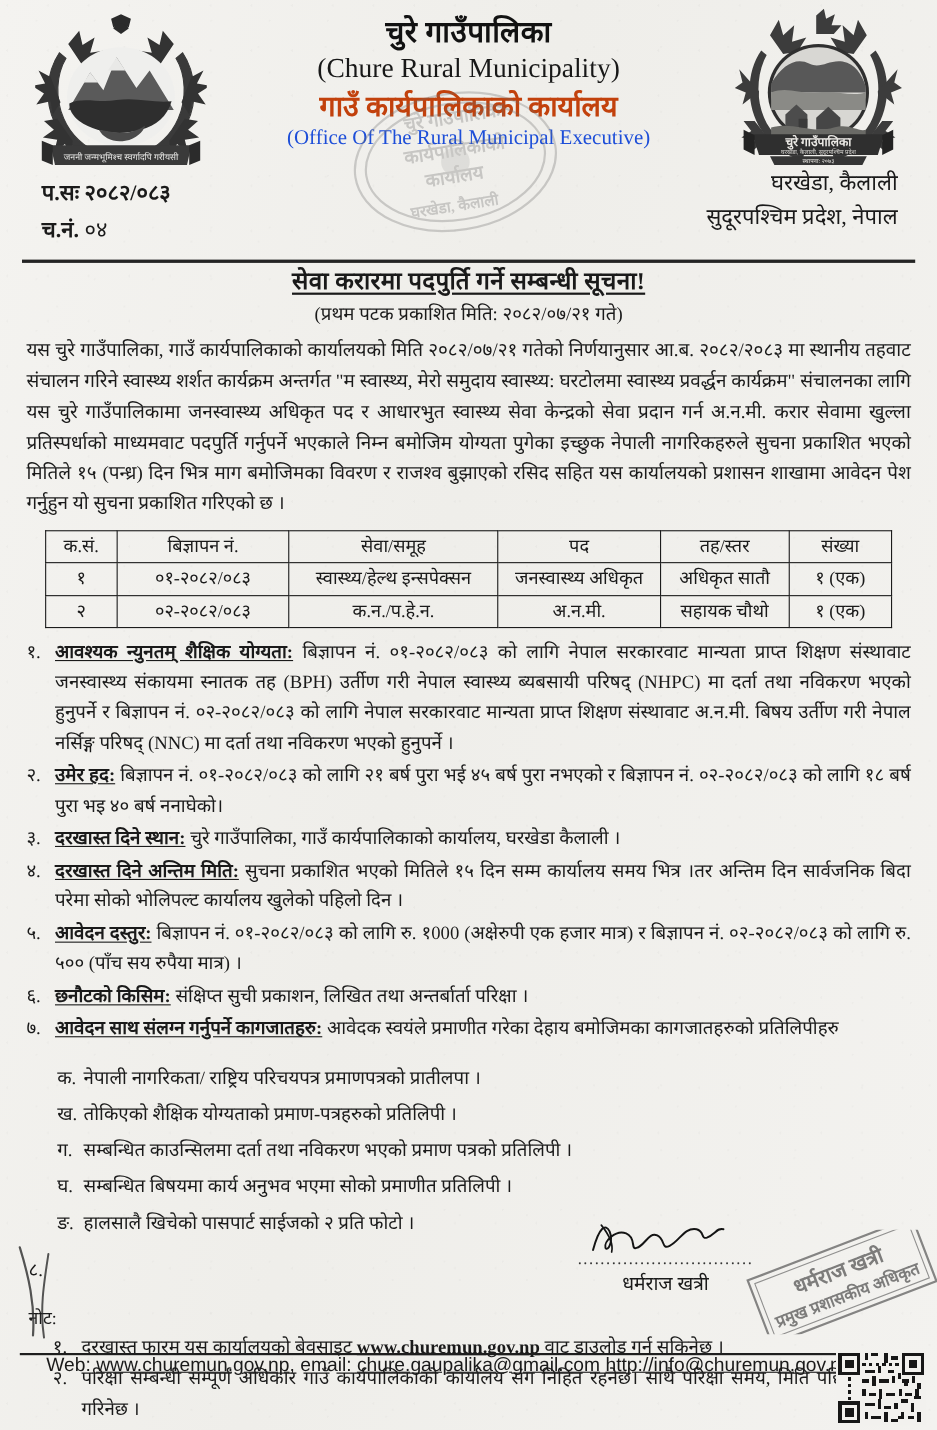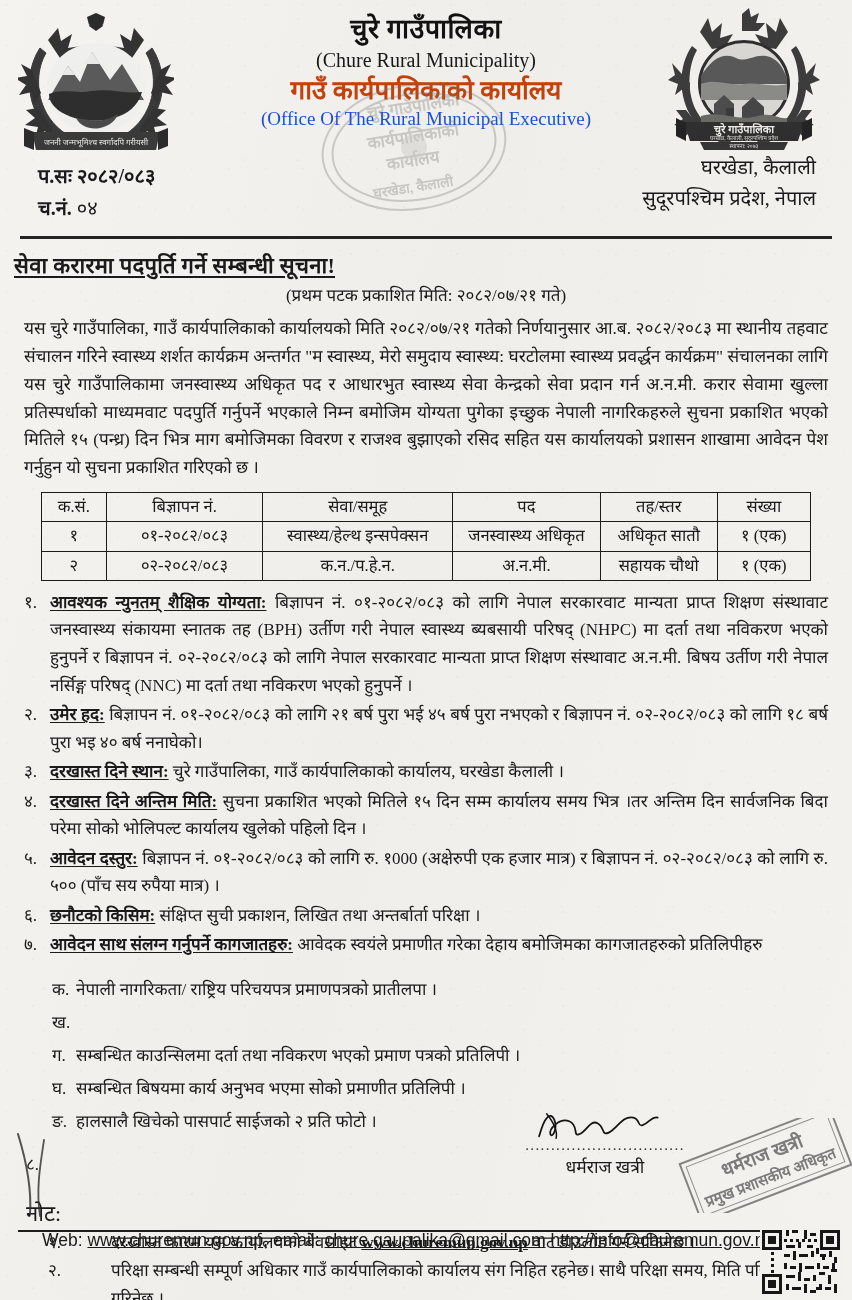--- a/index.html
+++ b/index.html
@@ -21,49 +21,49 @@
       radial-gradient(circle at 18% 12%, rgba(0,0,0,0.025) 0 1px, transparent 1px),
       radial-gradient(circle at 62% 40%, rgba(0,0,0,0.022) 0 1px, transparent 1px),
       radial-gradient(circle at 85% 72%, rgba(0,0,0,0.02) 0 1px, transparent 1px),
       linear-gradient(103deg, #f4f3f0 0%, #efeeea 45%, #f3f2ef 100%);
     background-size: 37px 41px, 53px 47px, 61px 59px, 100% 100%;
   }
   .sheet { position: relative; width: 852px; height: 1300px; padding: 0 14px; }
 
   
   .header { position: relative; height: 232px; }
-  .emblem-left { position: absolute; left: 4px; top: 8px; width: 156px; height: 150px; }
+  .emblem-left { position: absolute; left: 18px; top: 8px; width: 156px; height: 150px; }
   .emblem-right { position: absolute; right: 18px; top: 8px; width: 152px; height: 145px; }
 
   .head-center { text-align: center; padding-top: 14px; }
   .np-title-1 {
     font-size: 27px; font-weight: 700; letter-spacing: .5px;
     line-height: 1.18; color: #121212;
   }
-  .en-title-1 { font-size: 20px; line-height: 1.3; color: #181818; margin-top: 1px; }
+  .en-title-1 { font-size: 25px; line-height: 1.3; color: #181818; margin-top: 1px; }
   .np-title-2 { font-size: 26px; font-weight: 700; line-height: 1.2; color: #c2410c; margin-top: 2px; }
   .en-title-2 { font-size: 19px; line-height: 1.3; color: #1d4ed8; margin-top: 1px; }
 
   .ref-block { position: absolute; left: 24px; top: 160px; font-size: 20px; line-height: 1.6; font-weight: 600; }
   .ref-block .handwrite { font-family: "DejaVu Serif", serif; font-weight: 400; }
   .addr-block { position: absolute; right: 22px; top: 152px; text-align: right; font-size: 20px; line-height: 1.55; }
 
   
   .stamp-watermark {
     position: absolute; left: 290px; top: 72px; width: 220px; height: 150px;
     opacity: .30; pointer-events: none;
   }
 
   .rule-thick { border: none; border-top: 3px solid #242424; margin: 4px 6px 0 6px; }
 
   
   .doc-title {
-    font-size: 22px; font-weight: 700;
+    text-align: center; font-size: 22px; font-weight: 700;
     text-decoration: underline; text-underline-offset: 3px;
-    margin-top: 10px; letter-spacing: .3px;
+    letter-spacing: .3px;
   }
   .doc-subtitle { text-align: center; font-size: 17px; margin-top: 4px; }
 
   
   .intro {
     font-size: 17.2px; line-height: 1.62; text-align: justify;
     margin: 9px 10px 0 10px; text-justify: inter-word; font-family: Liberation Serif, serif;
   }
 
   
@@ -85,25 +85,25 @@
 
   
   ul.sub-list { list-style: none; margin: 14px 0 0 38px; padding: 0; }
   ul.sub-list > li { display: flex; font-size: 17px; line-height: 1.95; }
   ul.sub-list > li .ltr { width: 24px; flex: none; }
 
   .item8 { display: flex; font-size: 17px; line-height: 1.7; margin: 12px 0 0 12px; }
   .item8 .num { width: 24px; flex: none; }
 
   
-  .note-head { font-size: 22px; margin: 18px 0 0 12px; }
+  .note-head { font-size: 16px; margin: 18px 0 0 12px; }
   ol.note-list { list-style: none; margin: 2px 10px 0 34px; padding: 0; }
   ol.note-list > li { display: flex; font-size: 17px; line-height: 1.62; }
   ol.note-list > li .num { width: 26px; flex: none; }
-  ol.note-list > li .txt { flex: 1; text-align: justify; margin-left: 37px; }
+  ol.note-list > li .txt { flex: 1; text-align: justify; }
   .url-bold { font-weight: 700; text-decoration: underline; }
 
   
   .sign-area { position: absolute; left: 0; right: 0; top: 1110px; height: 110px; }
   .sign-box { position: absolute; left: 480px; top: 0; width: 250px; text-align: center; }
   .sign-scribble { height: 30px; }
   .dots { font-size: 15px; letter-spacing: 1.4px; color: #333; line-height: .7; }
   .sign-name { font-size: 17.5px; margin-top: 3px; }
   .sign-role { font-size: 17.5px; margin-top: 1px; }
   .round-stamp { position: absolute; left: 672px; top: 1118px; width: 185px; height: 95px; opacity: .72; }
@@ -313,20 +313,21 @@
     </li>
   </ol>
 
   <ul class="sub-list">
     <li>
       <span class="ltr">क.</span>
       <span>नेपाली नागरिकता/ राष्ट्रिय परिचयपत्र प्रमाणपत्रको प्रातीलपा ।</span>
     </li>
     <li>
       <span class="ltr">ख.</span>
+      <span>तोकिएको शैक्षिक योग्यताको प्रमाण-पत्रहरुको प्रतिलिपी ।</span>
     </li>
     <li>
       <span class="ltr">ग.</span>
       <span>सम्बन्धित काउन्सिलमा दर्ता तथा नविकरण भएको प्रमाण पत्रको प्रतिलिपी ।</span>
     </li>
     <li>
       <span class="ltr">घ.</span>
       <span>सम्बन्धित बिषयमा कार्य अनुभव भएमा सोको प्रमाणीत प्रतिलिपी ।</span>
     </li>
     <li>

